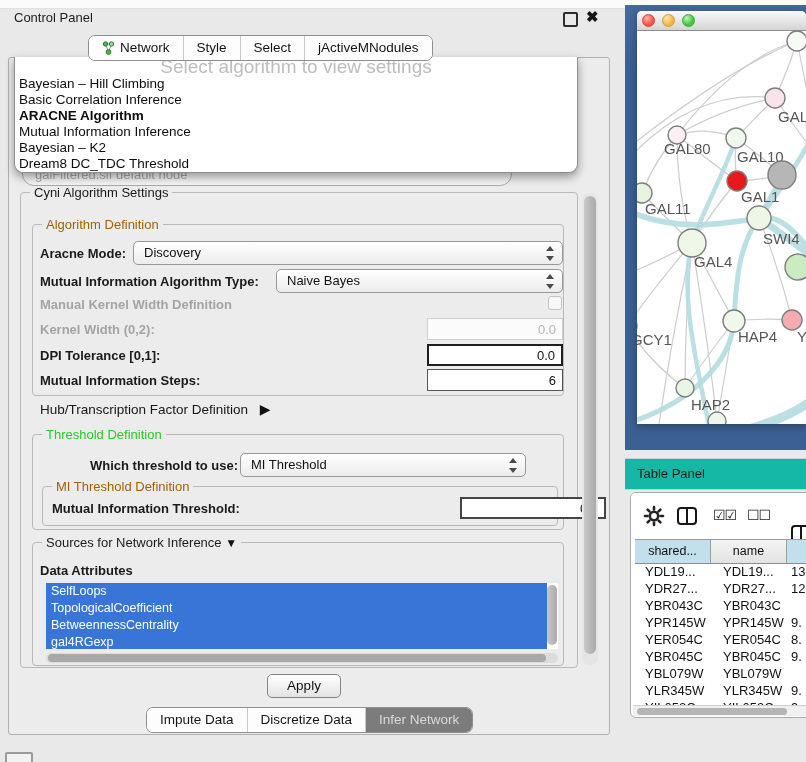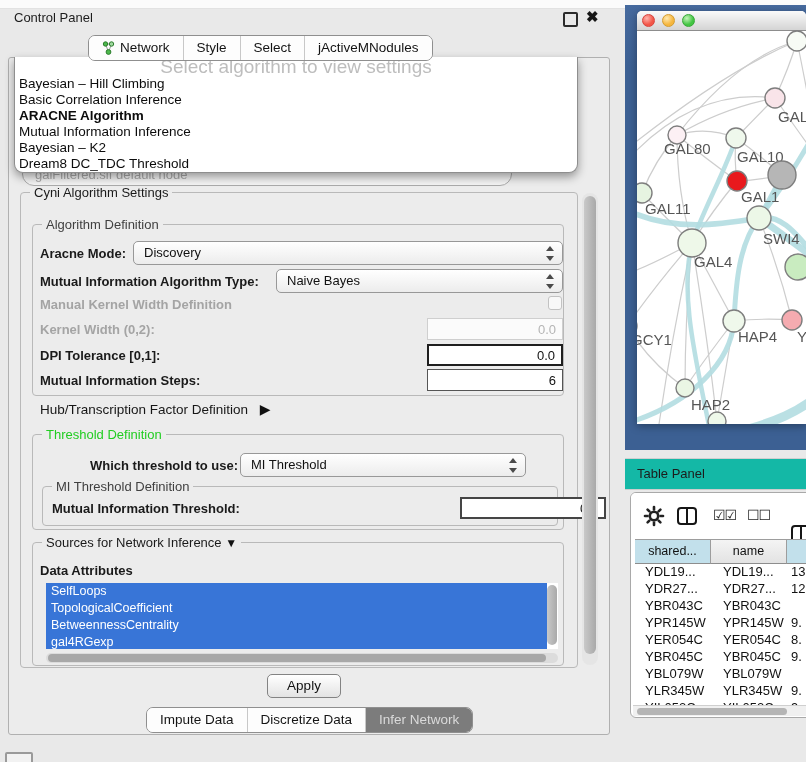--- a/index.html
+++ b/index.html
@@ -25,21 +25,21 @@
             font-size:13px;color:#a9a9a9;line-height:24px;padding-left:12px;box-sizing:border-box;z-index:1;}
   
   .popup{left:14px;top:57px;width:564px;height:116px;background:#ffffff;border:1px solid #8e8e8e;border-top:none;
          border-radius:0 0 9px 9px;box-shadow:0 4px 10px rgba(0,0,0,.38);z-index:5;box-sizing:border-box;}
   .popup .placeholder{height:18px;line-height:18px;text-align:center;color:#bdbdbd;font-size:19px;margin-top:1px;}
   .algo-item{height:16px;line-height:16px;font-size:13.5px;color:#0c0c0c;padding-left:4px;}
   .algo-item.selected{font-weight:bold;}
   
   .group{border:1px solid #b9b9b9;border-radius:4px;box-sizing:border-box;}
   .group-title{position:absolute;top:-8px;left:9px;background:#ececec;padding:0 4px;font-size:13px;white-space:nowrap;}
-  .t-black{color:#1a1a1a;} .t-blue{color:#404040;} .t-green{color:#22cd22;}
+  .t-black{color:#1a1a1a;} .t-blue{color:#a16207;} .t-green{color:#22cd22;}
   .lbl{font-size:13px;font-weight:bold;color:#1a1a1a;white-space:nowrap;}
   .lbl.dis{color:#a4a4a4;}
   .combo{background:linear-gradient(#ffffff,#ececec);border:1px solid #989898;border-radius:5px;height:24px;
          box-sizing:border-box;font-size:13px;line-height:22px;padding-left:10px;color:#111;}
   .combo .arrows{position:absolute;right:7px;top:4px;width:9px;height:15px;}
   .combo .arrows i{position:absolute;left:0;width:0;height:0;border-left:4.5px solid transparent;border-right:4.5px solid transparent;}
   .combo .arrows .up{top:0;border-bottom:5px solid #4a4a4a;}
   .combo .arrows .dn{bottom:0;border-top:5px solid #4a4a4a;}
   .tfield{box-sizing:border-box;height:22px;font-size:13px;text-align:right;padding:0 6px;background:#fff;
           font-family:"Liberation Sans",sans-serif;}

